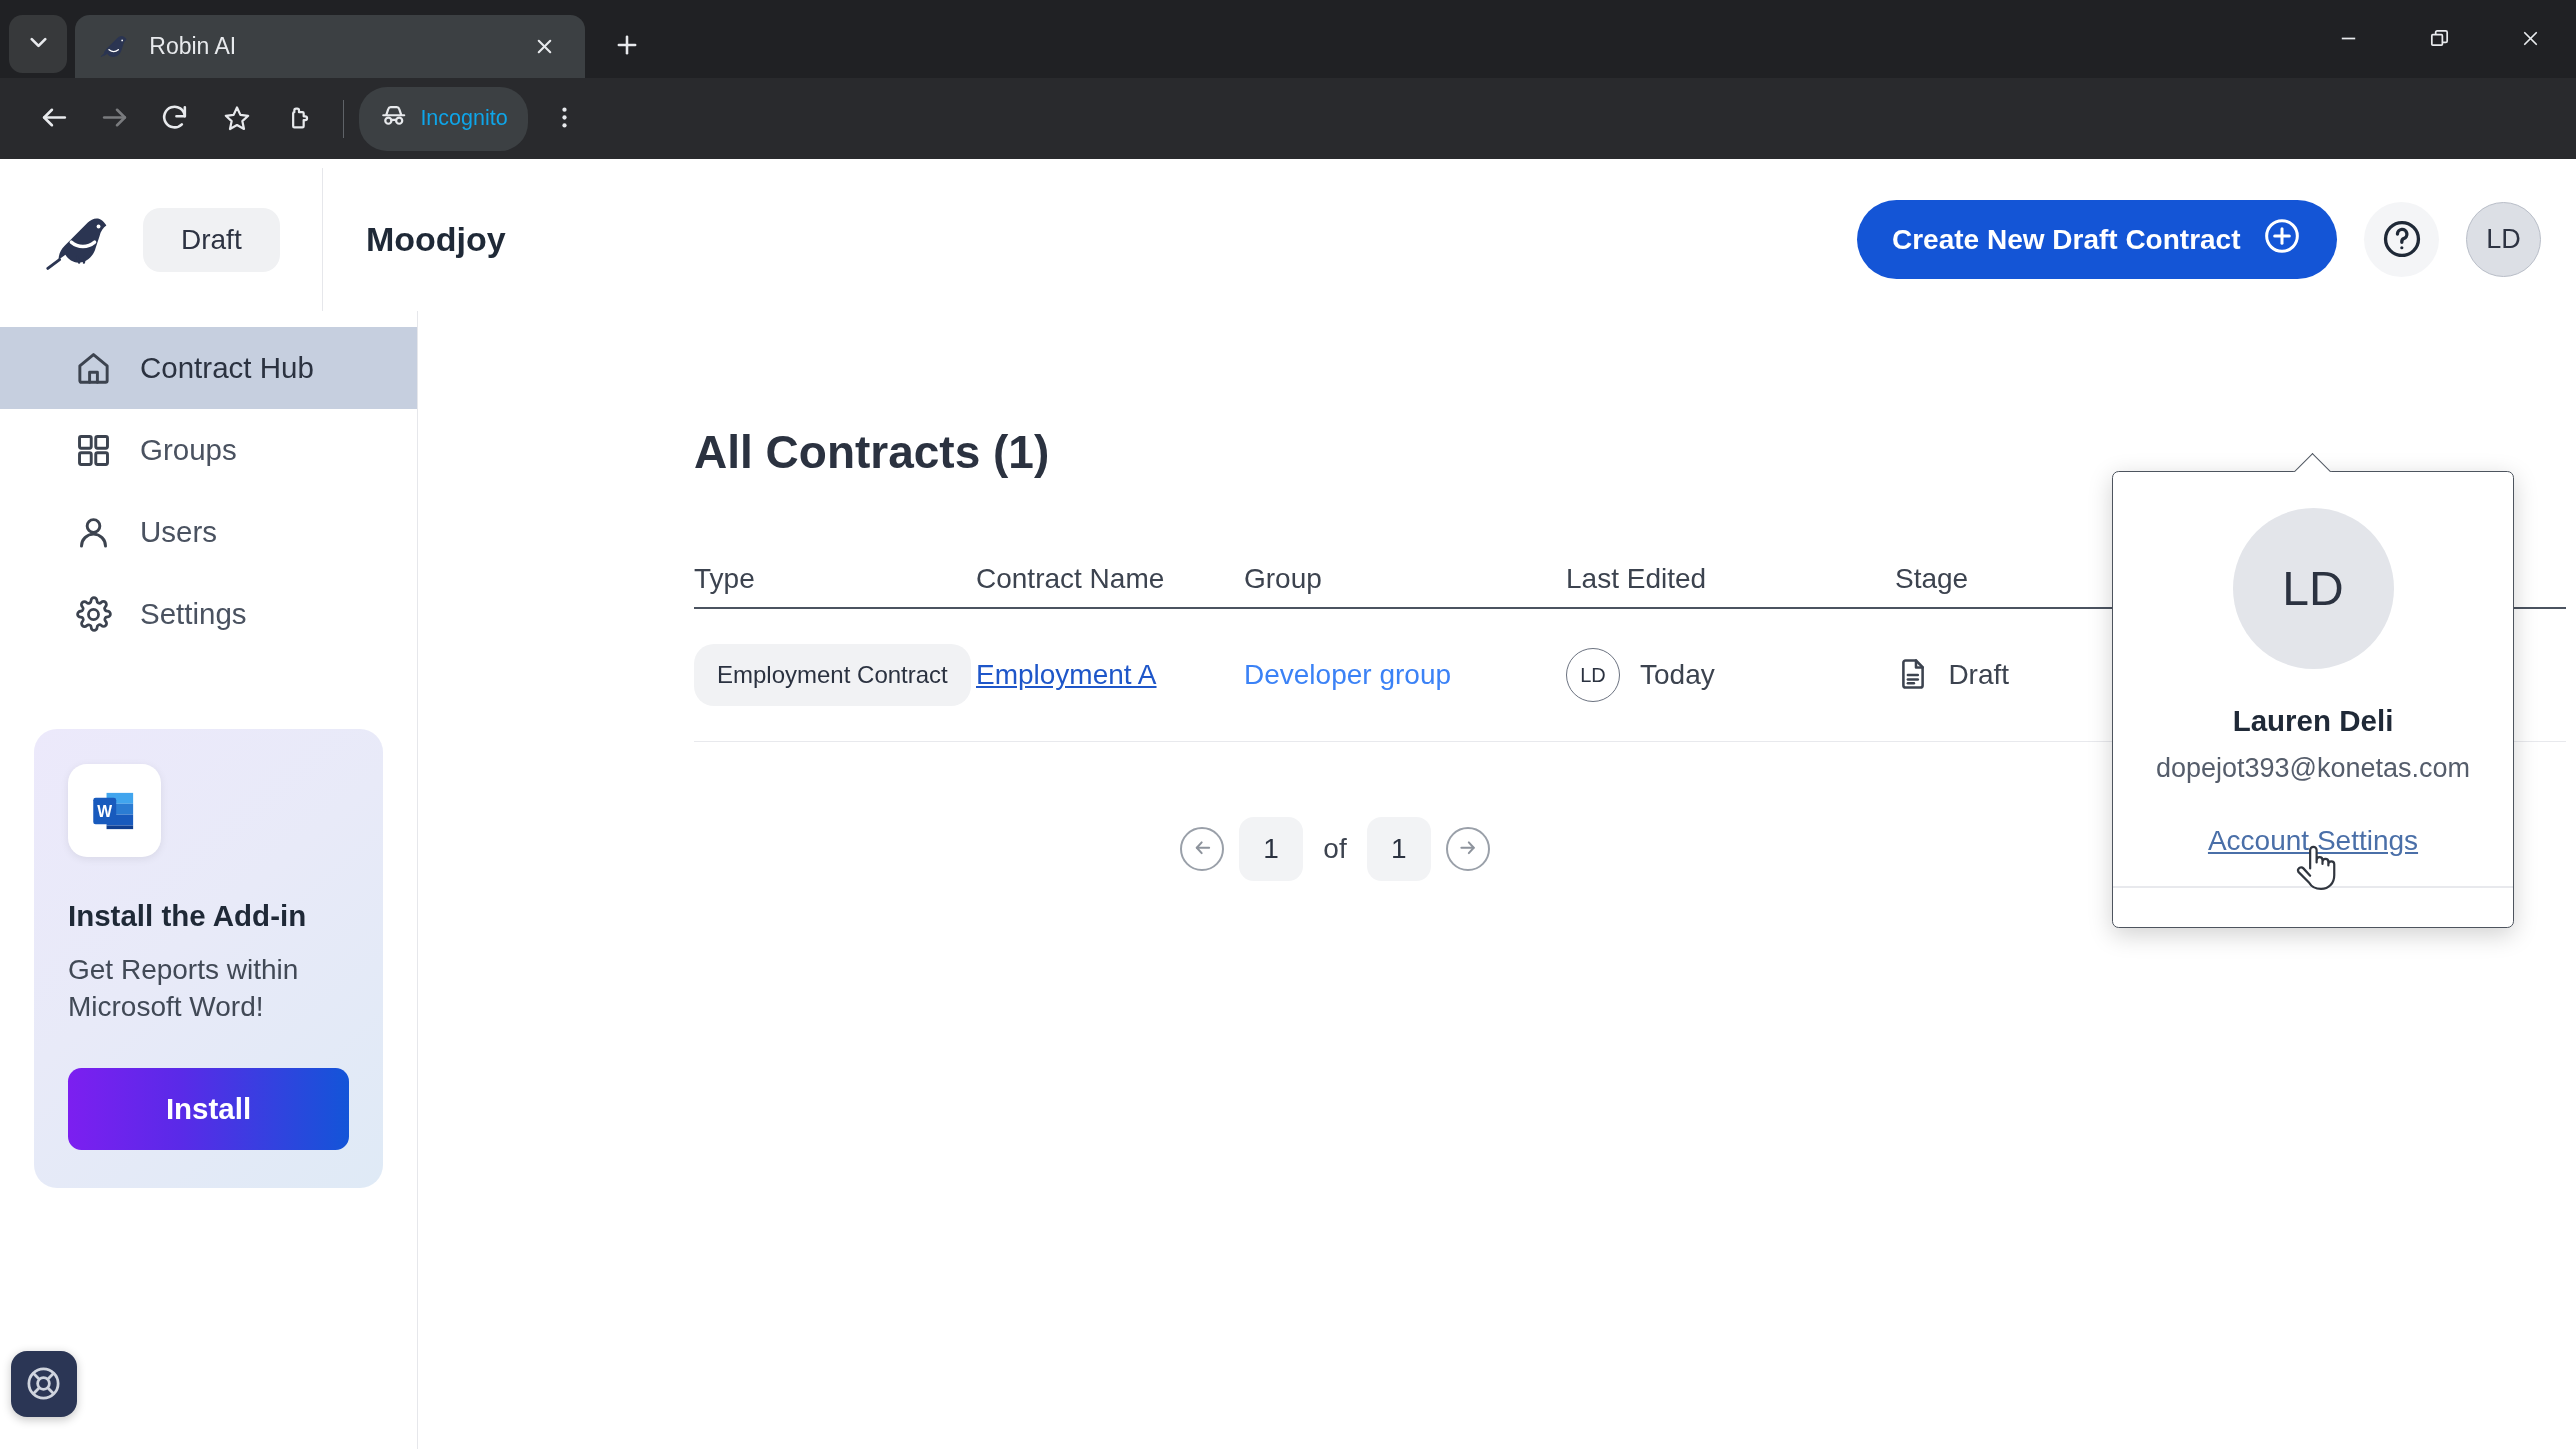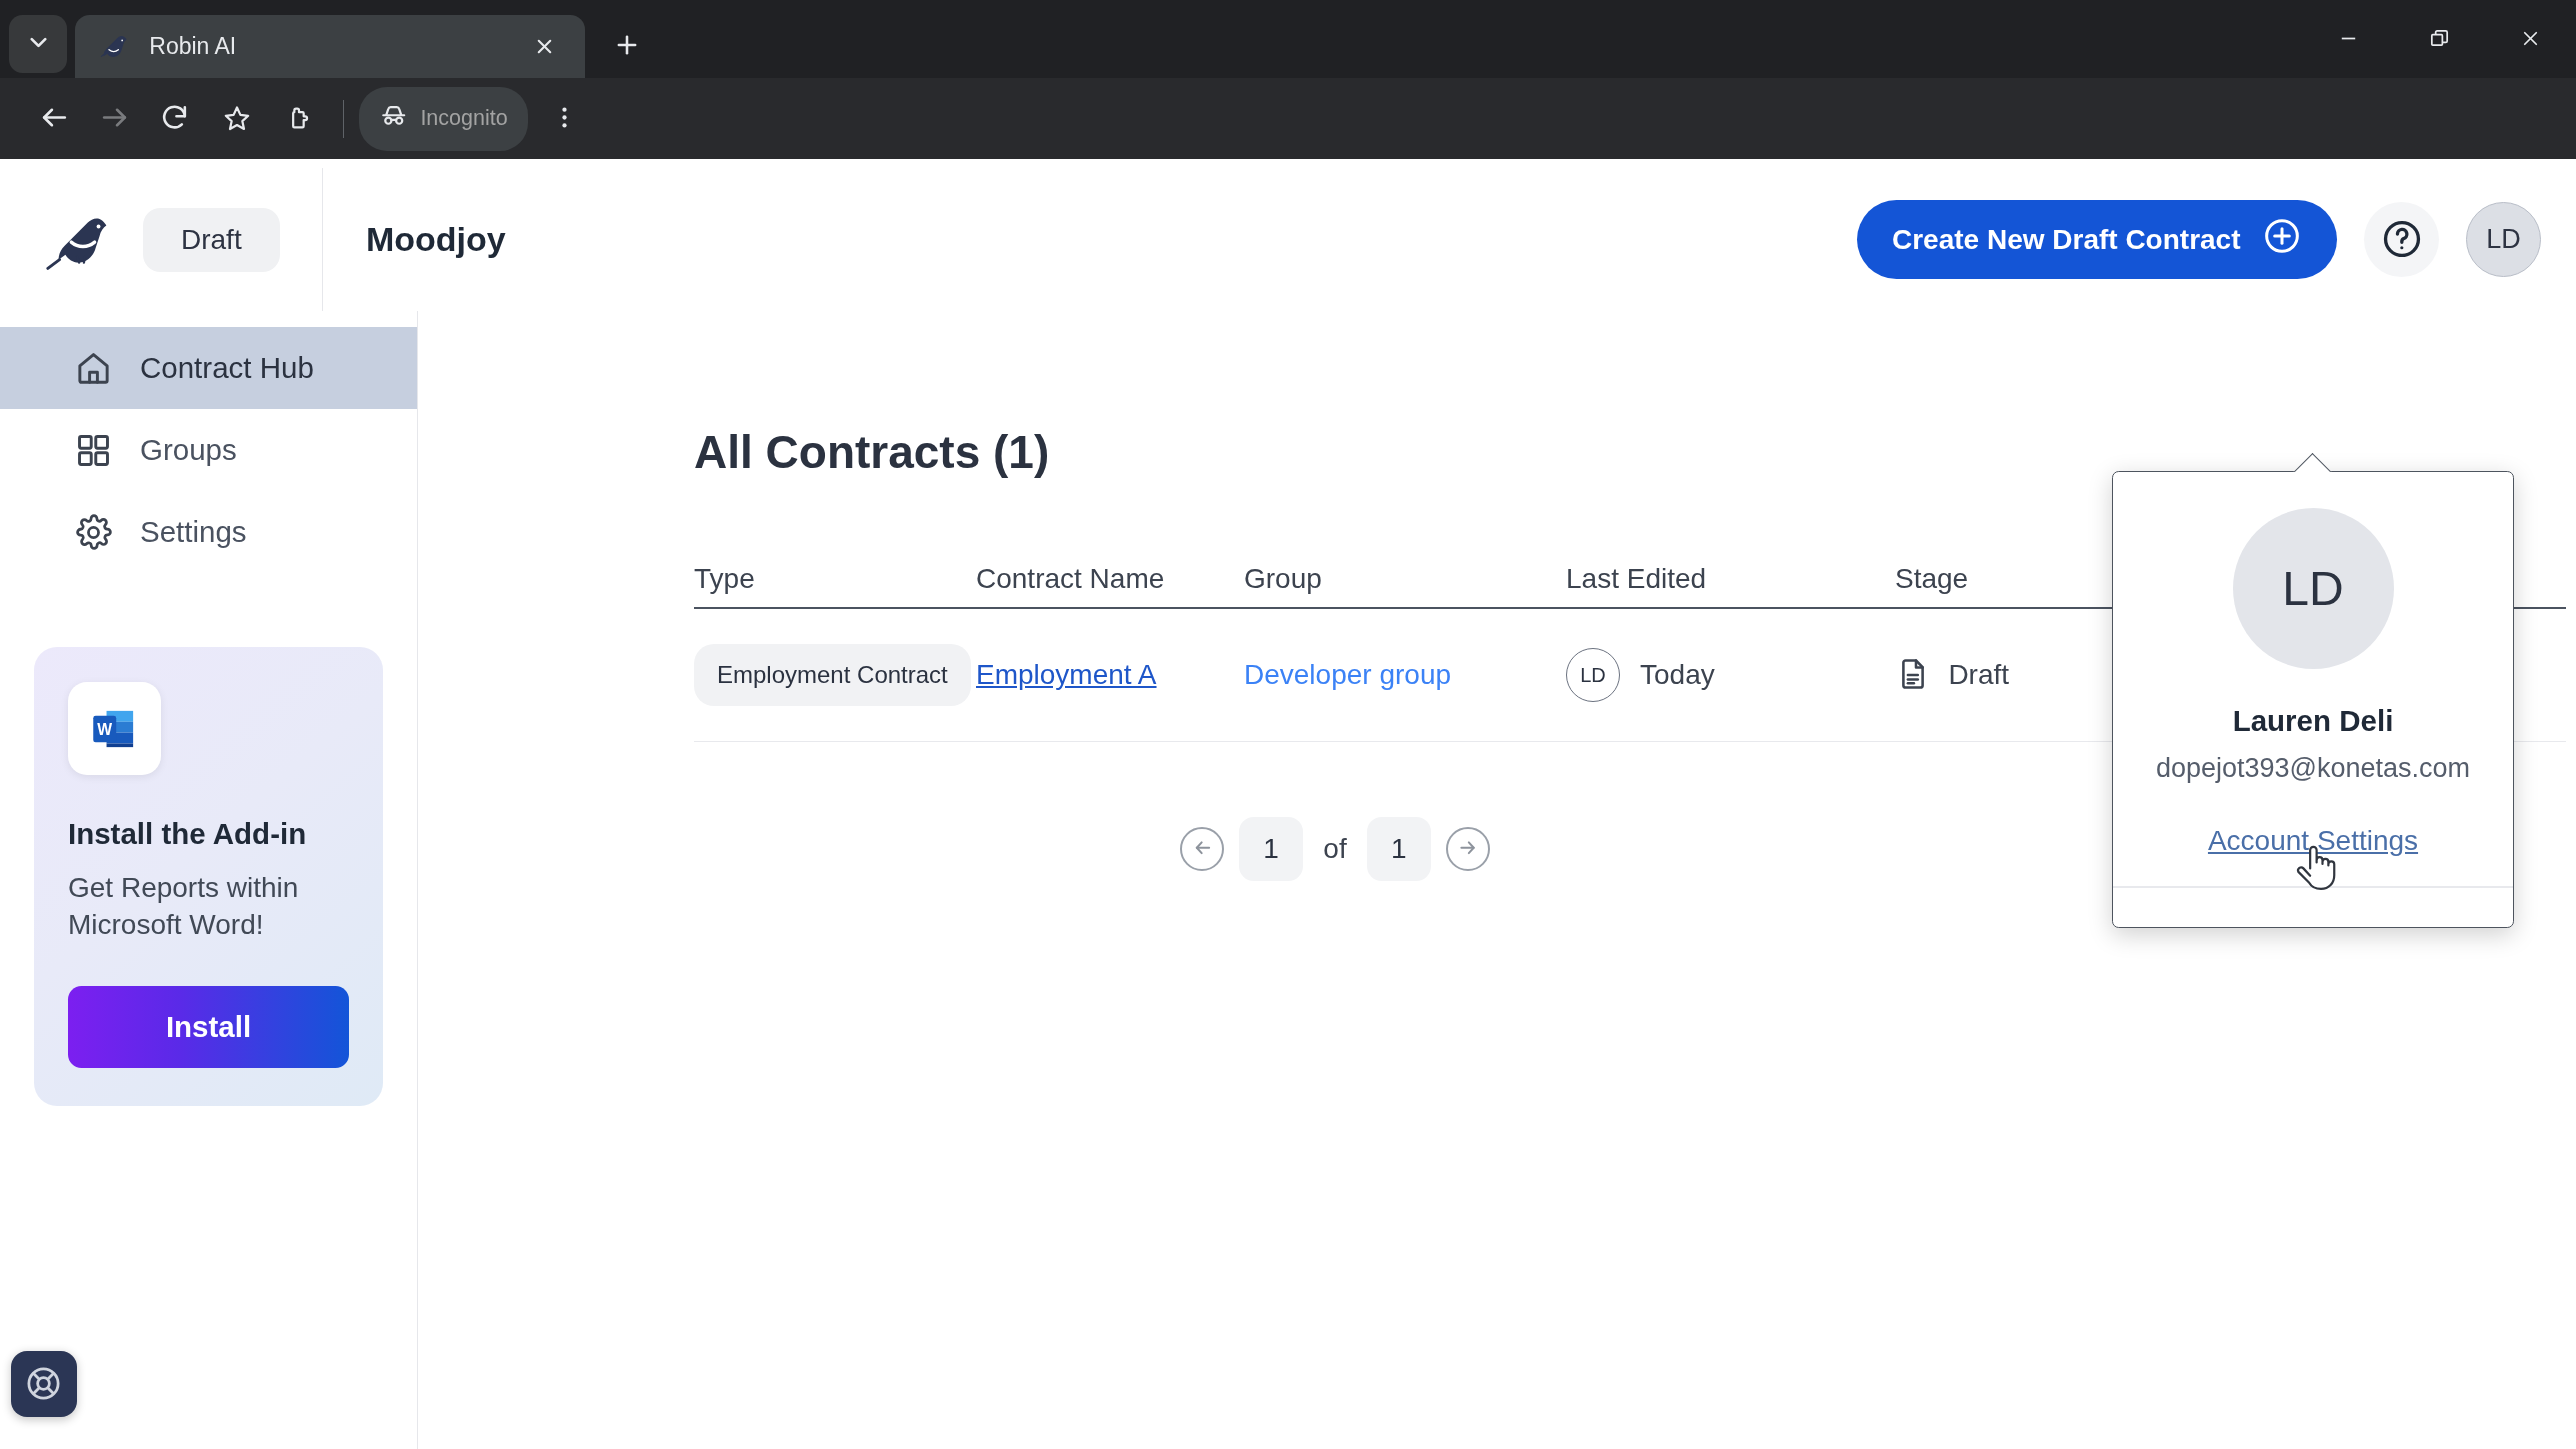--- a/index.html
+++ b/index.html
@@ -94,21 +94,21 @@
     display: flex; align-items: center; justify-content: center;
     cursor: pointer; flex: 0 0 auto; margin-left: 4px;
   }
   .tb-icon svg { width: 28px; height: 28px; }
   .tb-sep {
     width: 1.3px; height: 38px; background: #5f6368; margin: 0 14.8px; flex: 0 0 auto;
   }
   .incognito-badge {
     height: 64px; border-radius: 28px; background: #3c4043;
     display: flex; align-items: center; padding: 0 20px;
-    color: #a3a3a3; font-size: 21.5px; cursor: pointer; flex: 0 0 auto;
+    color: #0ea5e9; font-size: 21.5px; cursor: pointer; flex: 0 0 auto;
   }
   .incognito-badge svg { width: 29.5px; height: 29.5px; margin-right: 12px; }
   .menu-dots {
     width: 58px; height: 58px; border-radius: 50%;
     display: flex; align-items: center; justify-content: center;
     cursor: pointer; flex: 0 0 auto; margin-left: 8px;
   }
   .menu-dots svg { width: 27px; height: 27px; }
 
   
@@ -518,20 +518,29 @@
             <svg viewBox="0 0 24 24" fill="none" stroke="#3c434f" stroke-width="1.8">
               <rect x="3.4" y="3.4" width="7.2" height="7.2" rx="1"></rect>
               <rect x="13.4" y="3.4" width="7.2" height="7.2" rx="1"></rect>
               <rect x="3.4" y="13.4" width="7.2" height="7.2" rx="1"></rect>
               <rect x="13.4" y="13.4" width="7.2" height="7.2" rx="1"></rect>
             </svg>
           </span>
           <span>Groups</span>
         </div>
 
+        <div class="nav-item">
+          <span class="ico">
+            <svg viewBox="0 0 24 24" fill="none" stroke="#3c434f" stroke-width="1.8" stroke-linecap="round">
+              <circle cx="12" cy="8" r="3.9"></circle>
+              <path d="M4.6 20.4a7.4 7.4 0 0 1 14.8 0"></path>
+            </svg>
+          </span>
+          <span>Users</span>
+        </div>
 
         <div class="nav-item">
           <span class="ico">
             <svg viewBox="0 0 24 24" fill="none" stroke="#3c434f" stroke-width="1.7" stroke-linejoin="round">
               <circle cx="12" cy="12" r="3.1"></circle>
               <path d="M19.1 14.4a1.5 1.5 0 0 0 .3 1.7l.1.1a1.8 1.8 0 1 1-2.6 2.6l-.1-.1
                        a1.5 1.5 0 0 0-1.7-.3 1.5 1.5 0 0 0-.9 1.4v.2a1.8 1.8 0 1 1-3.6 0v-.1
                        a1.5 1.5 0 0 0-1-1.4 1.5 1.5 0 0 0-1.7.3l-.1.1a1.8 1.8 0 1 1-2.6-2.6l.1-.1
                        a1.5 1.5 0 0 0 .3-1.7 1.5 1.5 0 0 0-1.4-.9h-.2a1.8 1.8 0 1 1 0-3.6h.1
                        a1.5 1.5 0 0 0 1.4-1 1.5 1.5 0 0 0-.3-1.7l-.1-.1a1.8 1.8 0 1 1 2.6-2.6l.1.1

